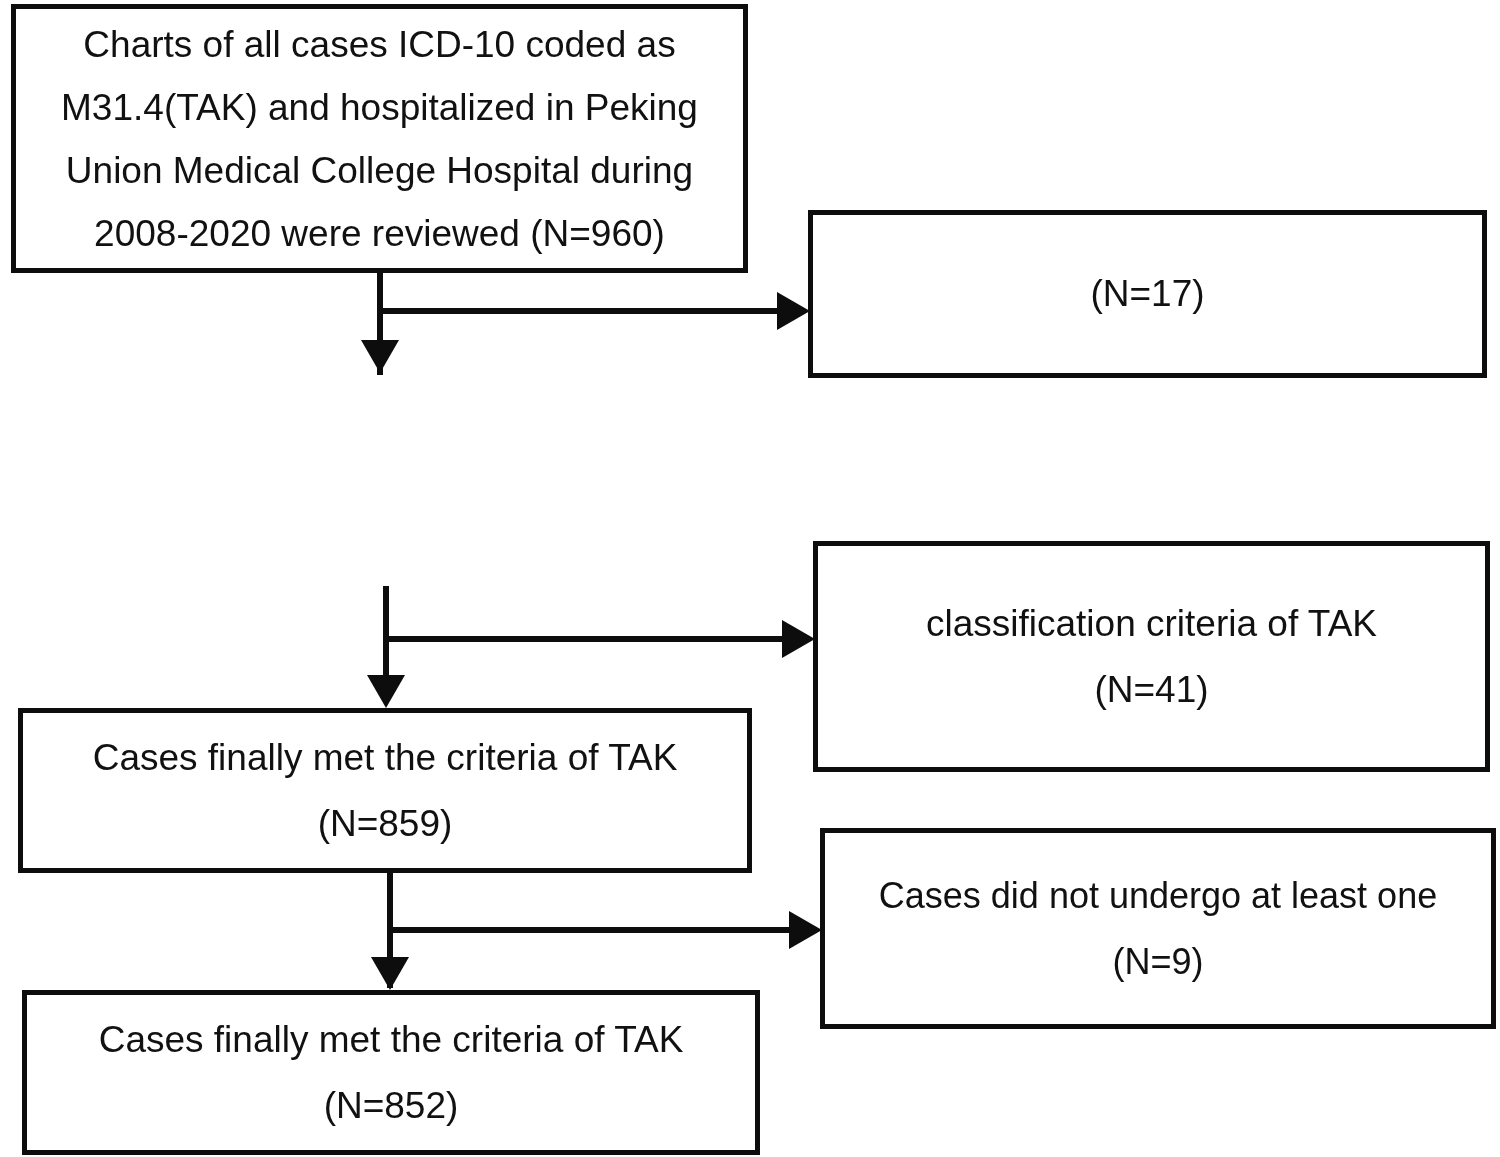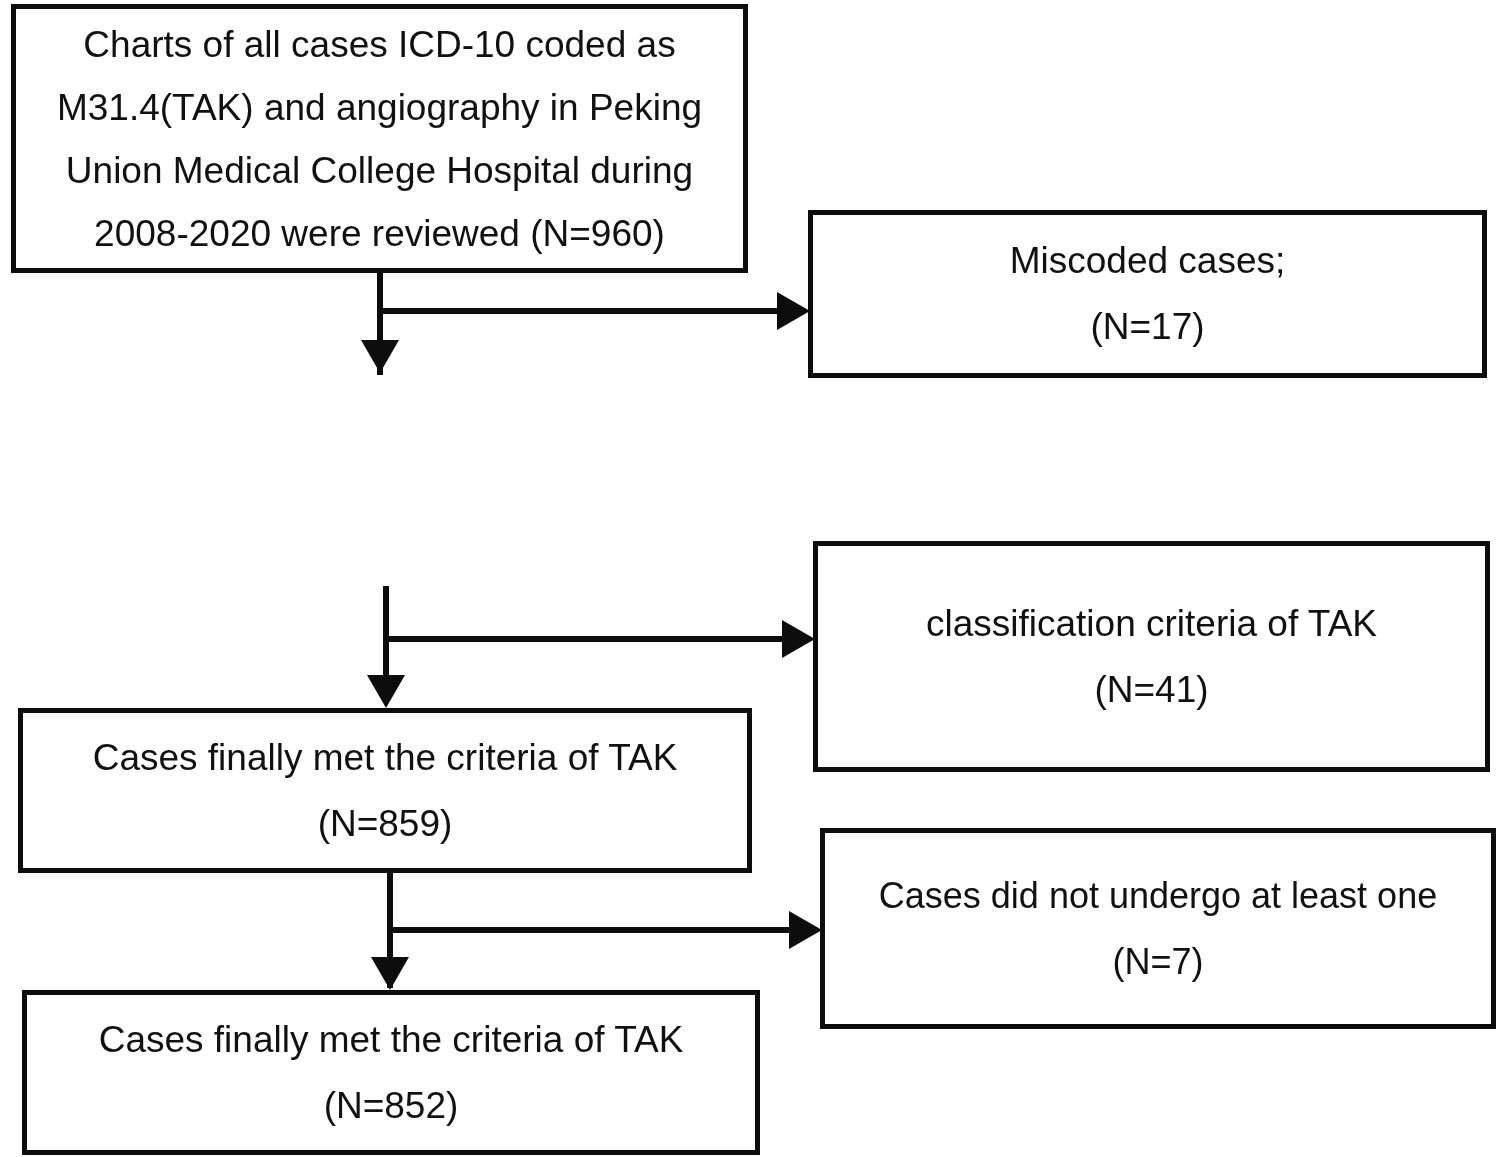--- a/index.html
+++ b/index.html
@@ -103,49 +103,48 @@
     z-index: 1;
   }
 </style>
 </head>
 <body>
 
 <div id="canvas">
 
   <div class="flow-box" id="box-source">
     <span class="line">Charts of all cases ICD-10 coded as</span>
-    <span class="line">M31.4(TAK) and angiography in Peking</span>
+    <span class="line">M31.4(TAK) and hospitalized in Peking</span>
     <span class="line">Union Medical College Hospital during</span>
     <span class="line">2008-2020 were reviewed (N=960)</span>
   </div>
 
 
   <div class="flow-box" id="box-criteria-859">
     <span class="line">Cases finally met the criteria of TAK</span>
     <span class="line">(N=859)</span>
   </div>
 
   <div class="flow-box" id="box-criteria-852">
     <span class="line">Cases finally met the criteria of TAK</span>
     <span class="line">(N=852)</span>
   </div>
 
   <div class="flow-box" id="box-miscoded">
-    <span class="line">Miscoded cases;</span>
     <span class="line">(N=17)</span>
   </div>
 
   <div class="flow-box" id="box-no-acr">
     <span class="line">classification criteria of TAK</span>
     <span class="line">(N=41)</span>
   </div>
 
   <div class="flow-box" id="box-no-imaging">
     <span class="line">Cases did not undergo at least one</span>
-    <span class="line">(N=7)</span>
+    <span class="line">(N=9)</span>
   </div>
 
   <div class="conn conn-v" style="left:377px; top:271px; height:104px;"></div>
   <div class="conn conn-h" style="left:377px; top:308px; width:400px;"></div>
   <div class="arrow-right" style="left:777px; top:292px;"></div>
   <div class="arrow-down" style="left:361px; top:340px;"></div>
 
   <div class="conn conn-v" style="left:383px; top:586px; height:110px;"></div>
   <div class="conn conn-h" style="left:383px; top:636px; width:399px;"></div>
   <div class="arrow-right" style="left:782px; top:620px;"></div>

